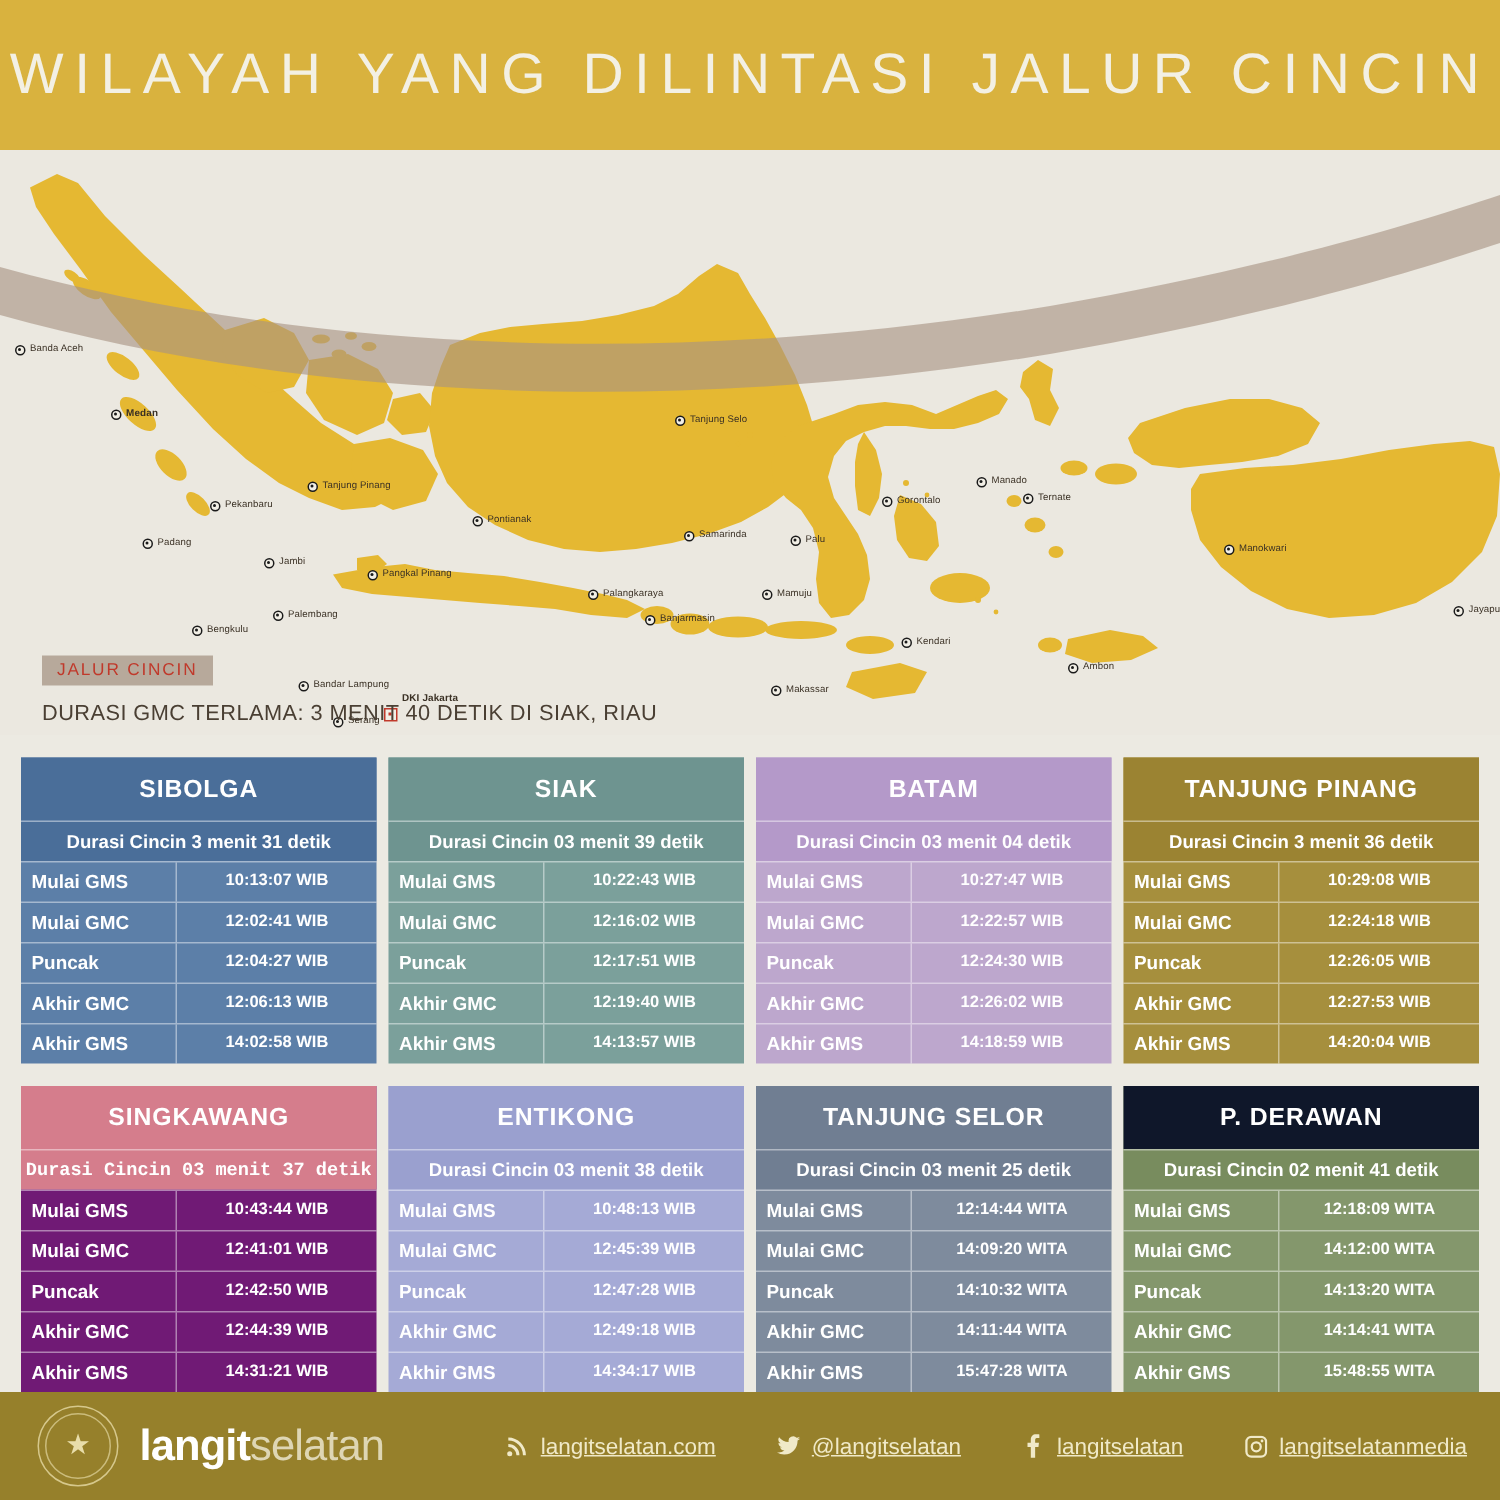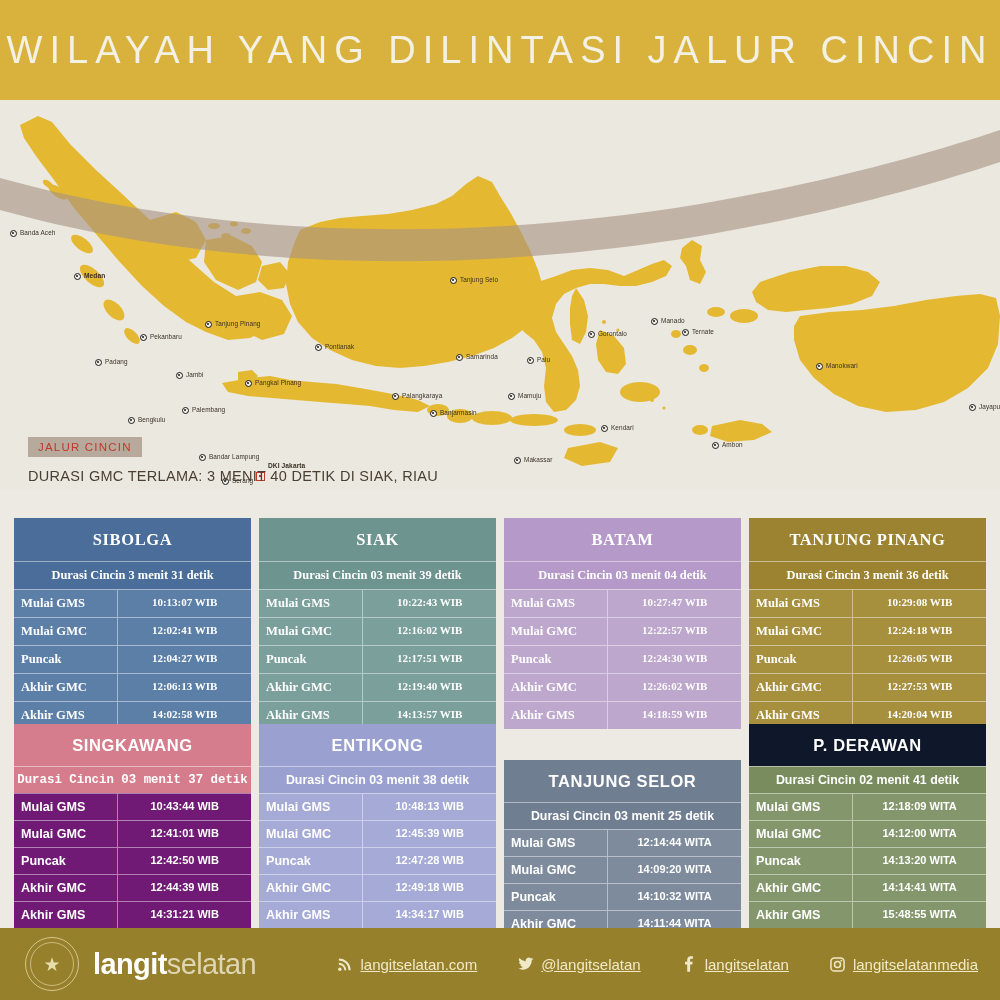--- a/index.html
+++ b/index.html
@@ -70,21 +70,21 @@
   }
 
   
   .cards{
     position:absolute;left:0;top:498px;width:1000px;height:430px;
   }
   .cardrow{
     position:absolute;left:14px;width:972px;
     display:flex;gap:8px;
   }
-  .cardrow.r1{top:20px;font-family:Liberation Serif, serif;}
+  .cardrow.r1{top:7px;}
   .cardrow.r2{top:226px;}
   .card{
     width:239px;display:flex;flex-direction:column;
     box-shadow:0 0 0 0 transparent;
   }
   .card-title{
     text-align:center;color:#ffffff;font-weight:bold;
     font-size:16.5px;letter-spacing:.6px;
     padding:12px 2px 11px 2px;
   }
@@ -445,21 +445,21 @@
           </div>
           <div class="card-row">
             <div class="c-lbl">Akhir GMC</div>
             <div class="c-val">12:49:18 WIB</div>
           </div>
           <div class="card-row">
             <div class="c-lbl">Akhir GMS</div>
             <div class="c-val">14:34:17 WIB</div>
           </div>
         </div>
-        <div class="card" style="background: rgb(126, 139, 157); margin-top: 36px;">
+        <div class="card" style="background: rgb(126, 139, 157);">
           <div class="card-title" style="background: rgb(112, 126, 146);">TANJUNG SELOR</div>
           <div class="card-sub" style="background: rgb(112, 126, 146);">Durasi Cincin 03 menit 25 detik</div>
           <div class="card-row">
             <div class="c-lbl">Mulai GMS</div>
             <div class="c-val">12:14:44 WITA</div>
           </div>
           <div class="card-row">
             <div class="c-lbl">Mulai GMC</div>
             <div class="c-val">14:09:20 WITA</div>
           </div>

